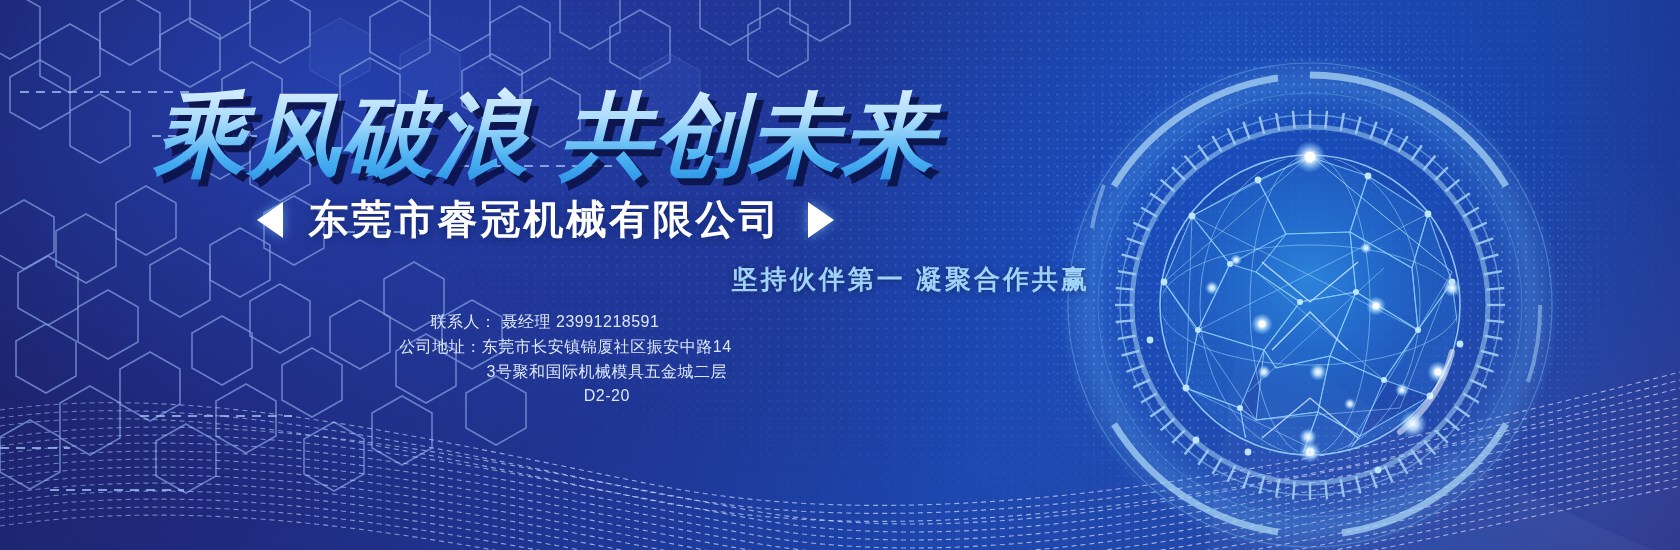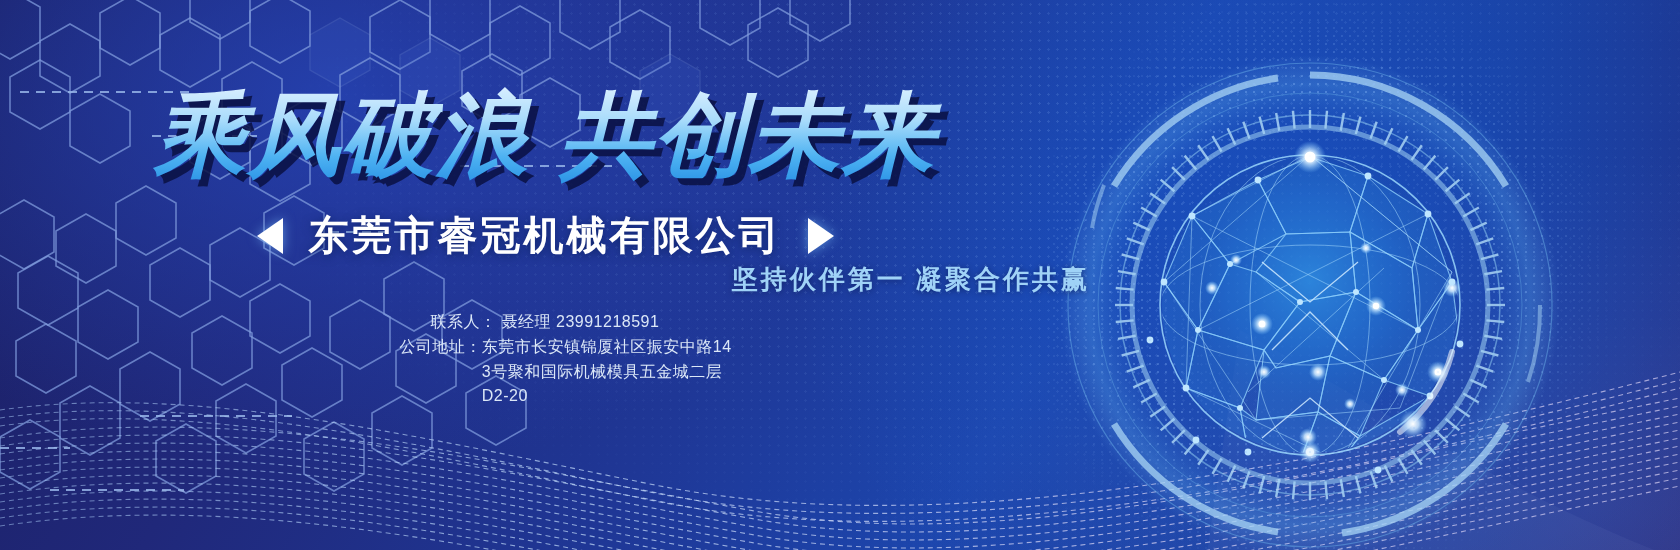--- a/index.html
+++ b/index.html
@@ -58,21 +58,20 @@
     color:transparent;-webkit-text-fill-color:transparent;
     filter:drop-shadow(7px 7px 0px rgba(9,16,66,.85));
     margin-top:25px;
   }
   .title .gap{display:inline-block;width:30px;}
 
   .company-row{
     position:absolute;left:0;top:192px;width:1090px;
     display:flex;align-items:center;justify-content:center;gap:26px;
     z-index:31;
-    margin-top:16px;
   }
   .arrow{
     width:0;height:0;
     border-top:18px solid transparent;
     border-bottom:18px solid transparent;
     filter:drop-shadow(0 0 6px rgba(130,200,255,.6));
   }
   .arrow.left{border-right:26px solid #ffffff;}
   .arrow.right{border-left:26px solid #ffffff;}
   .company{
@@ -100,21 +99,21 @@
   .contact-line{display:block;}
   .addr-wrap{
     display:flex;justify-content:center;align-items:flex-start;
     width:1090px;
     padding-left:41px;
   }
   .addr-label{white-space:nowrap;}
   .addr-value{
     display:inline-block;
     width:250px;
-    text-align:left;
+    text-align:center;
     word-break:break-all;
   }
 </style>
 </head>
 <body>
 
 <div id="banner">
 
   <div class="dots"></div>
 

